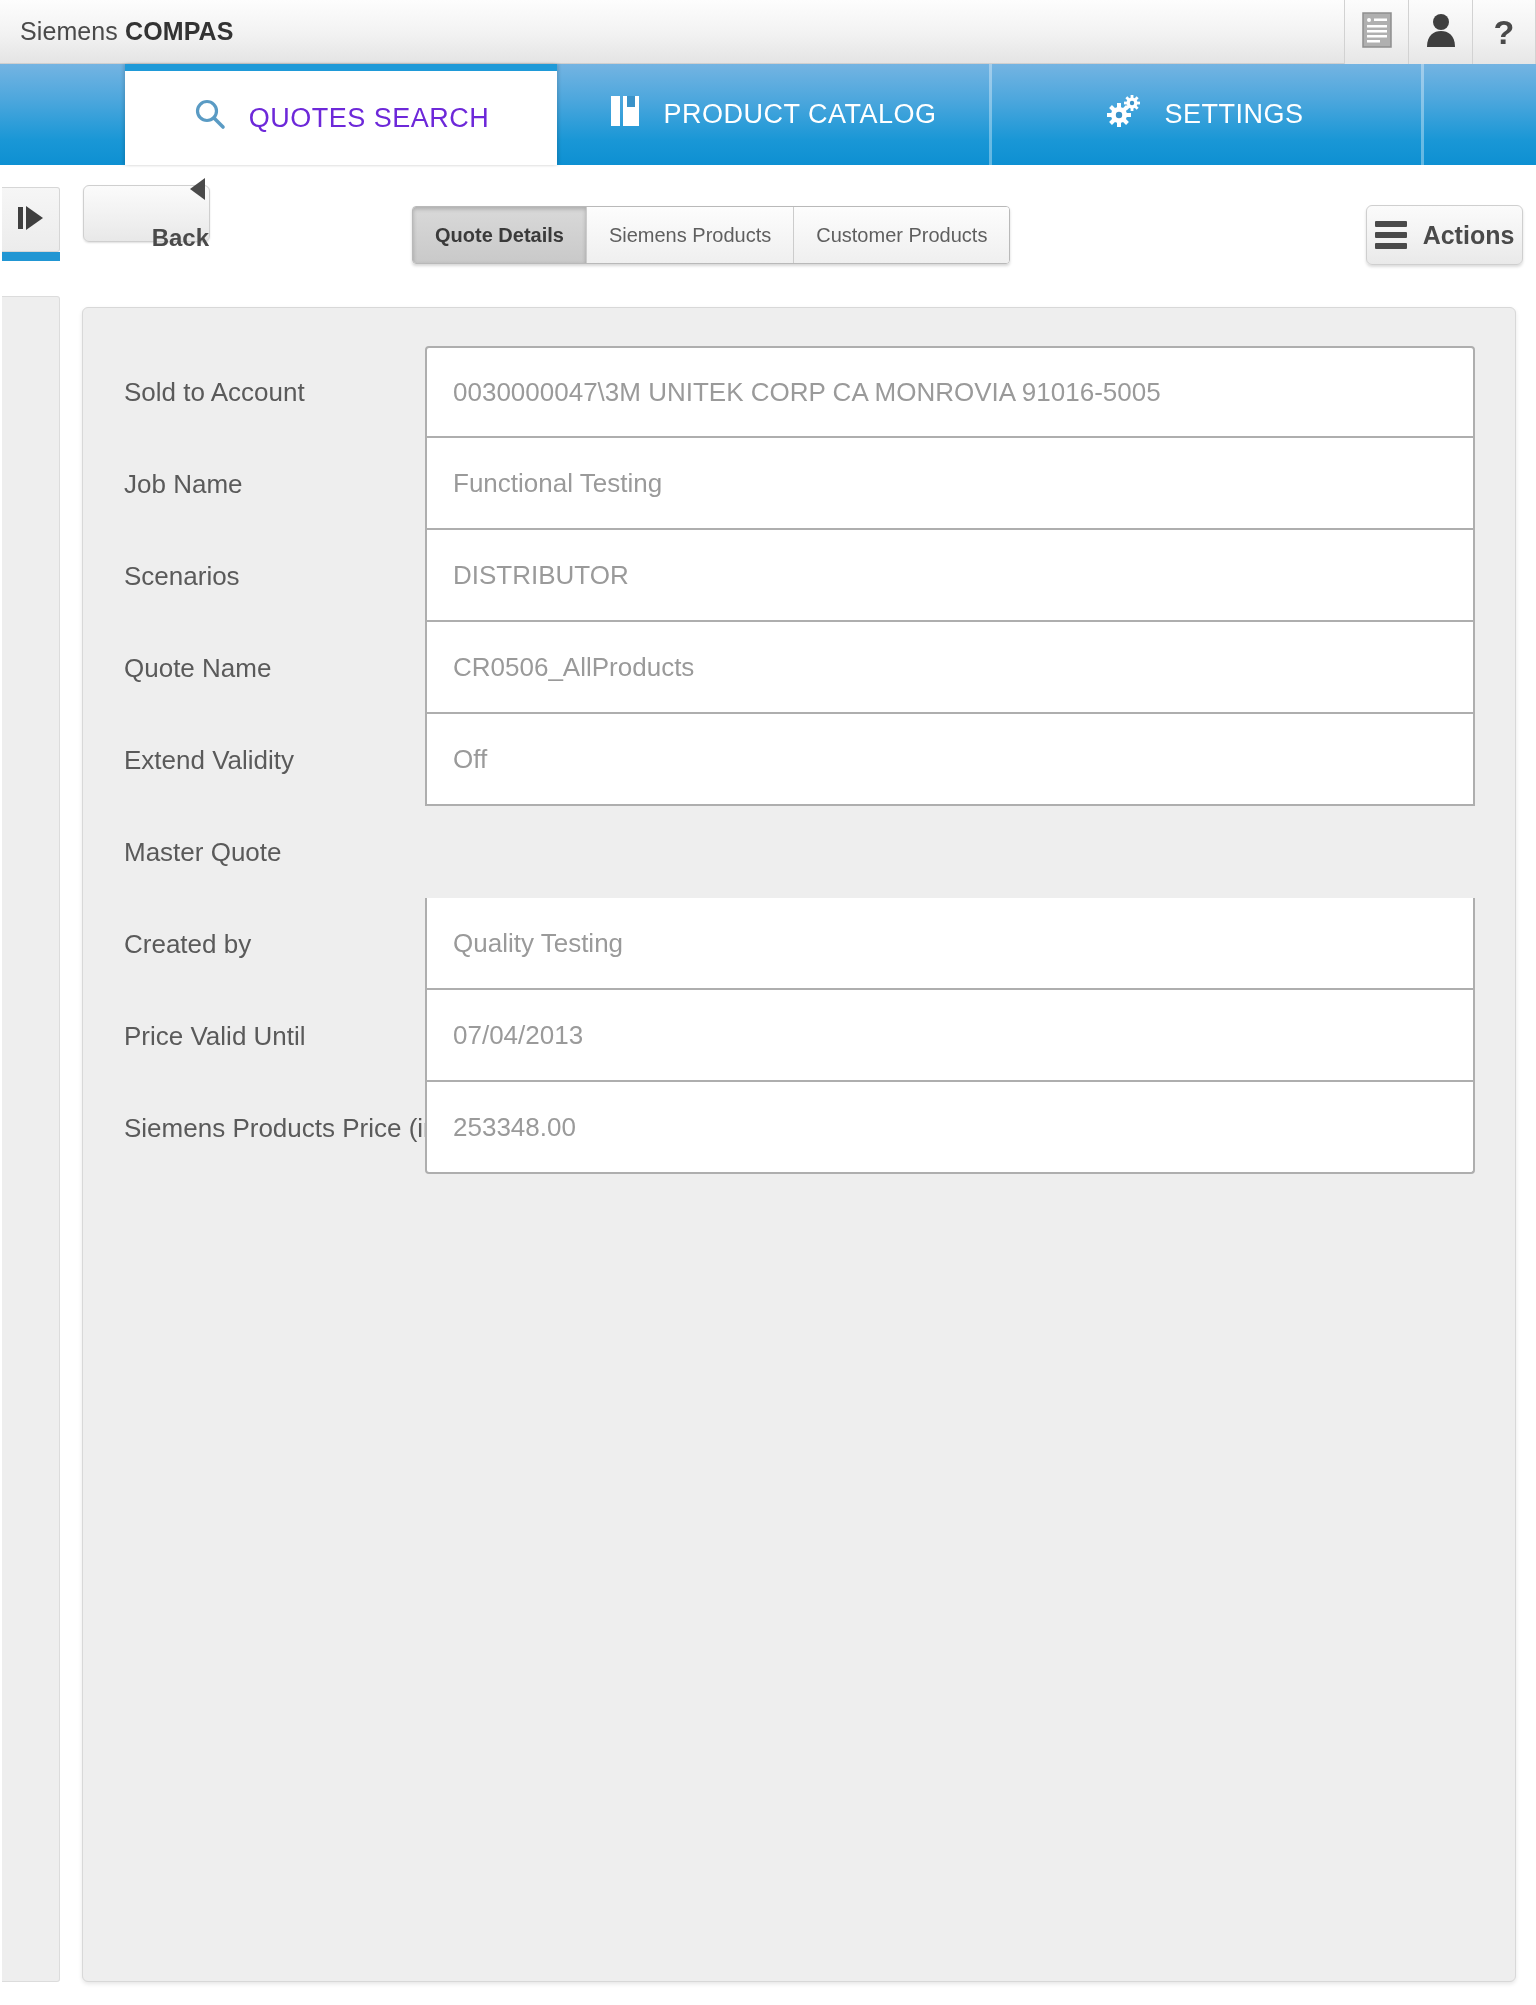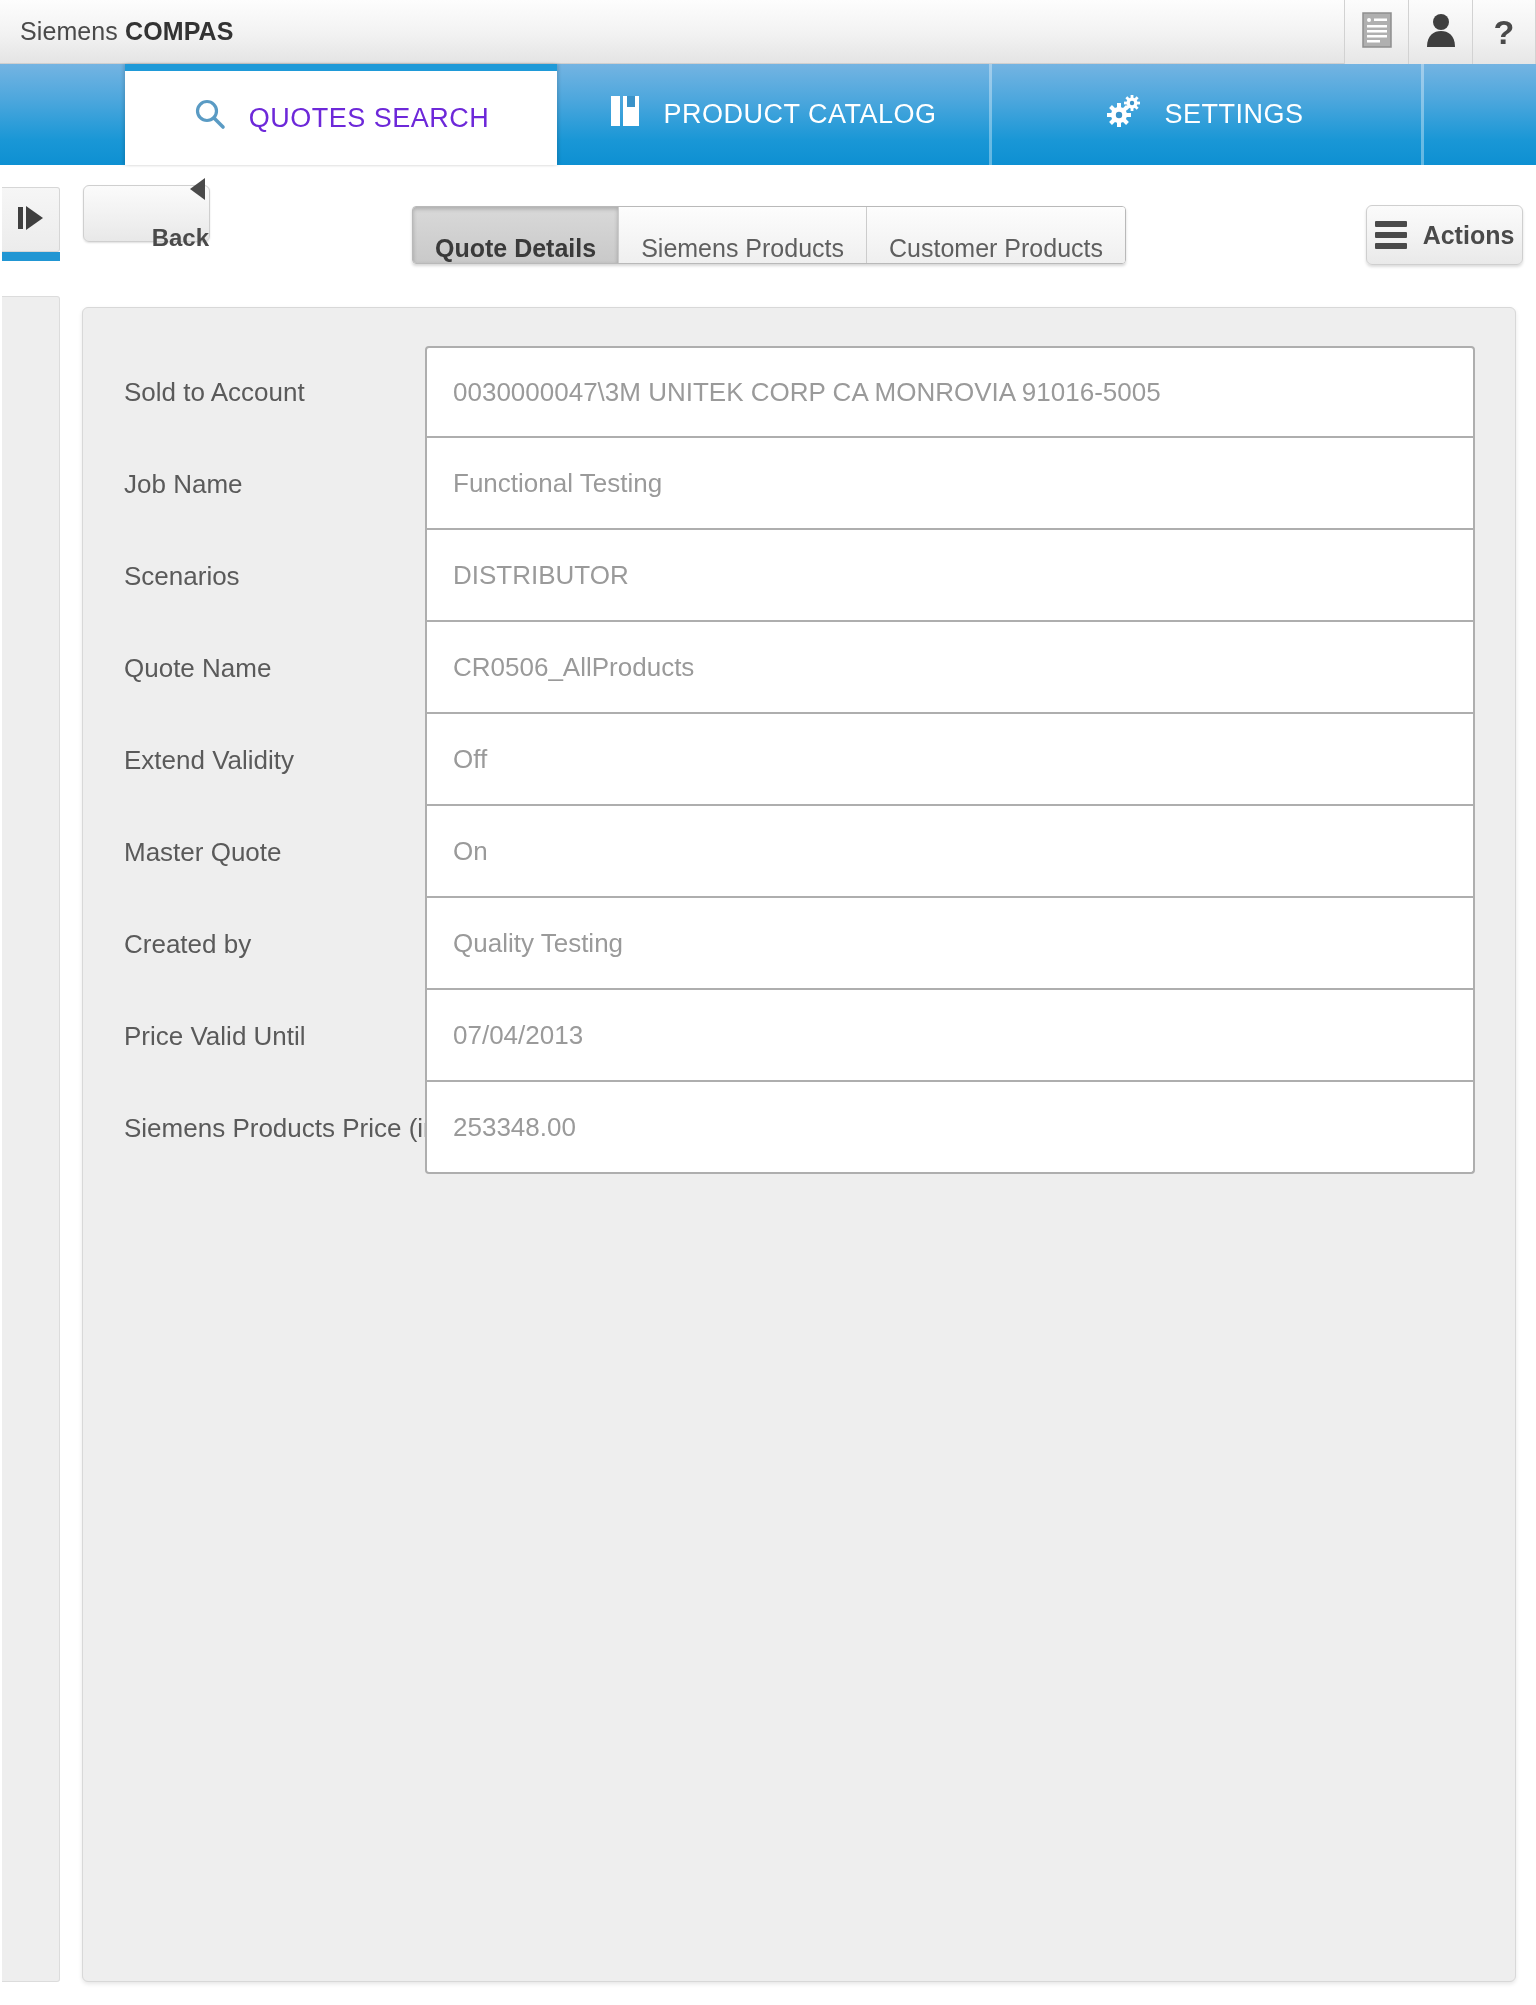--- a/index.html
+++ b/index.html
@@ -127,23 +127,23 @@
     position: absolute;
     left: 412px; top: 206px;
     height: 58px;
     display: flex;
     border: 1px solid #b9b9b9;
     border-radius: 4px;
     overflow: hidden;
     box-shadow: 0 2px 3px rgba(0,0,0,.16);
   }
   .seg {
-    display: flex; align-items: flex-end; justify-content: center;
-    padding: 0 22px;
-    font-size: 25px;
+    display: flex; align-items: flex-start; justify-content: center;
+    padding: 17px 22px;
+    font-size: 20px;
     color: #5f5f5f;
     background: linear-gradient(to bottom, #fdfdfd, #efefef);
     border-right: 1px solid #cccccc;
   }
   .seg:last-child { border-right: none; }
   .seg.selected {
     background: linear-gradient(to bottom, #d9d9d9, #c9c9c9);
     color: #3a3a3a;
     font-weight: bold;
     box-shadow: inset 0 2px 4px rgba(0,0,0,.22);
@@ -377,21 +377,20 @@
       <div class="fvalue">CR0506_AllProducts</div>
     </div>
 
     <div class="frow">
       <div class="flabel">Extend Validity</div>
       <div class="fvalue">Off</div>
     </div>
 
     <div class="frow">
       <div class="flabel">Master Quote</div>
-      <div class="fvalue">On</div>
     </div>
 
     <div class="frow">
       <div class="flabel">Created by</div>
       <div class="fvalue">Quality Testing</div>
     </div>
 
     <div class="frow">
       <div class="flabel">Price Valid Until</div>
       <div class="fvalue">07/04/2013</div>

